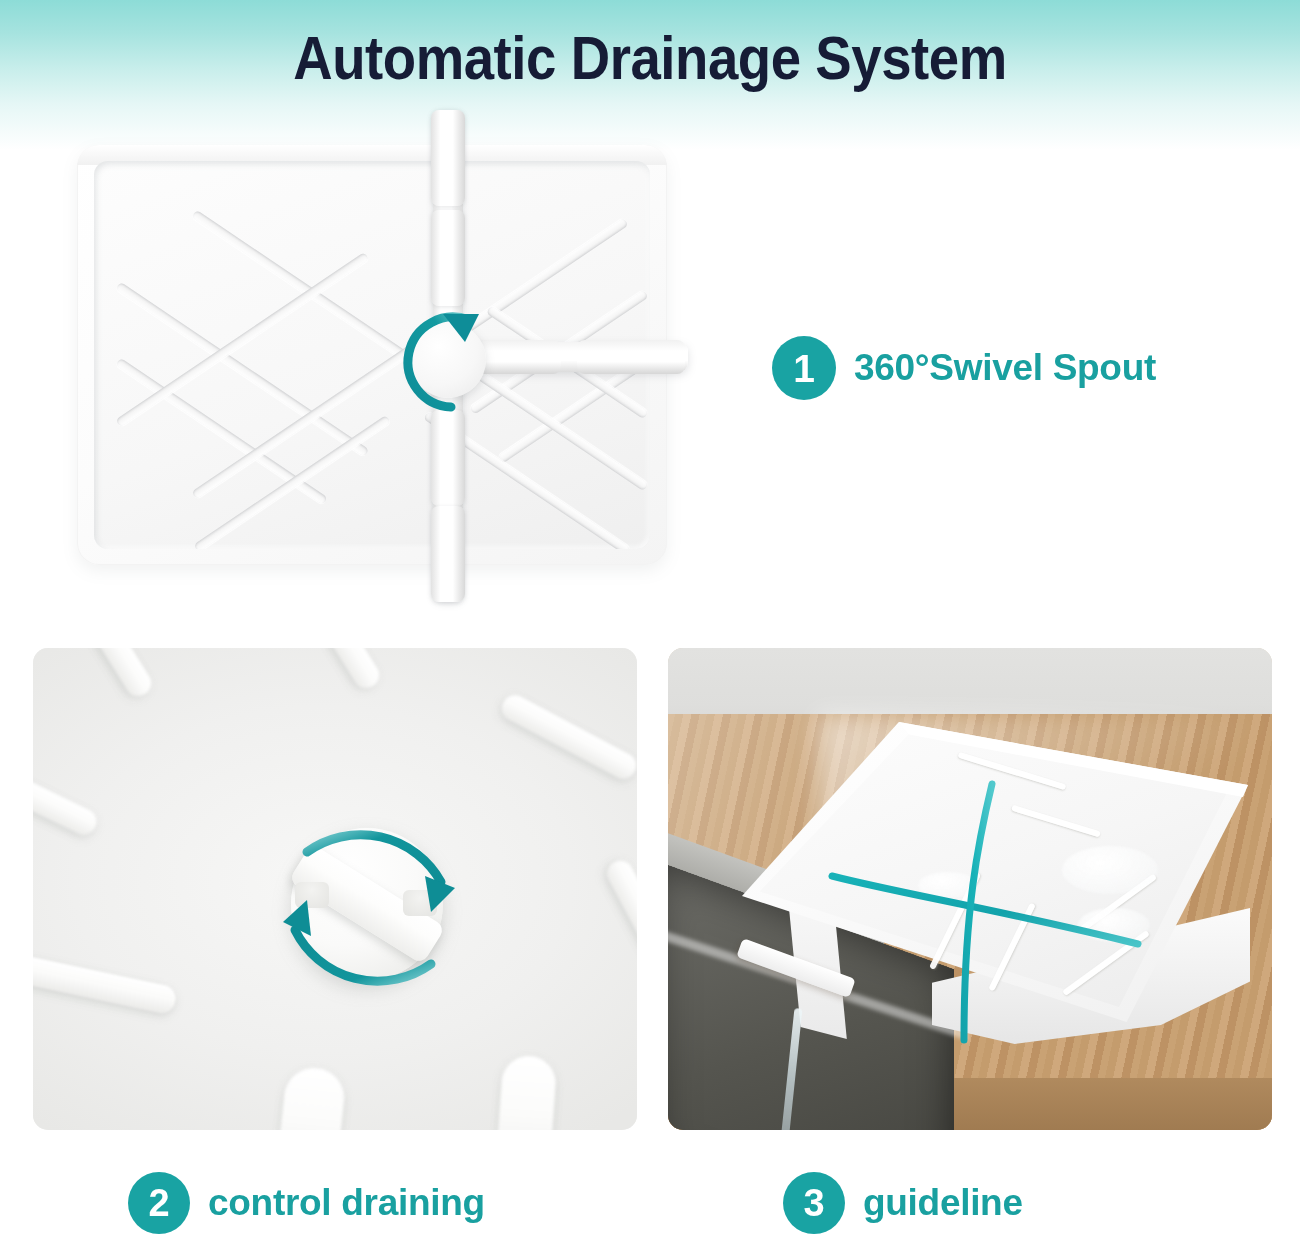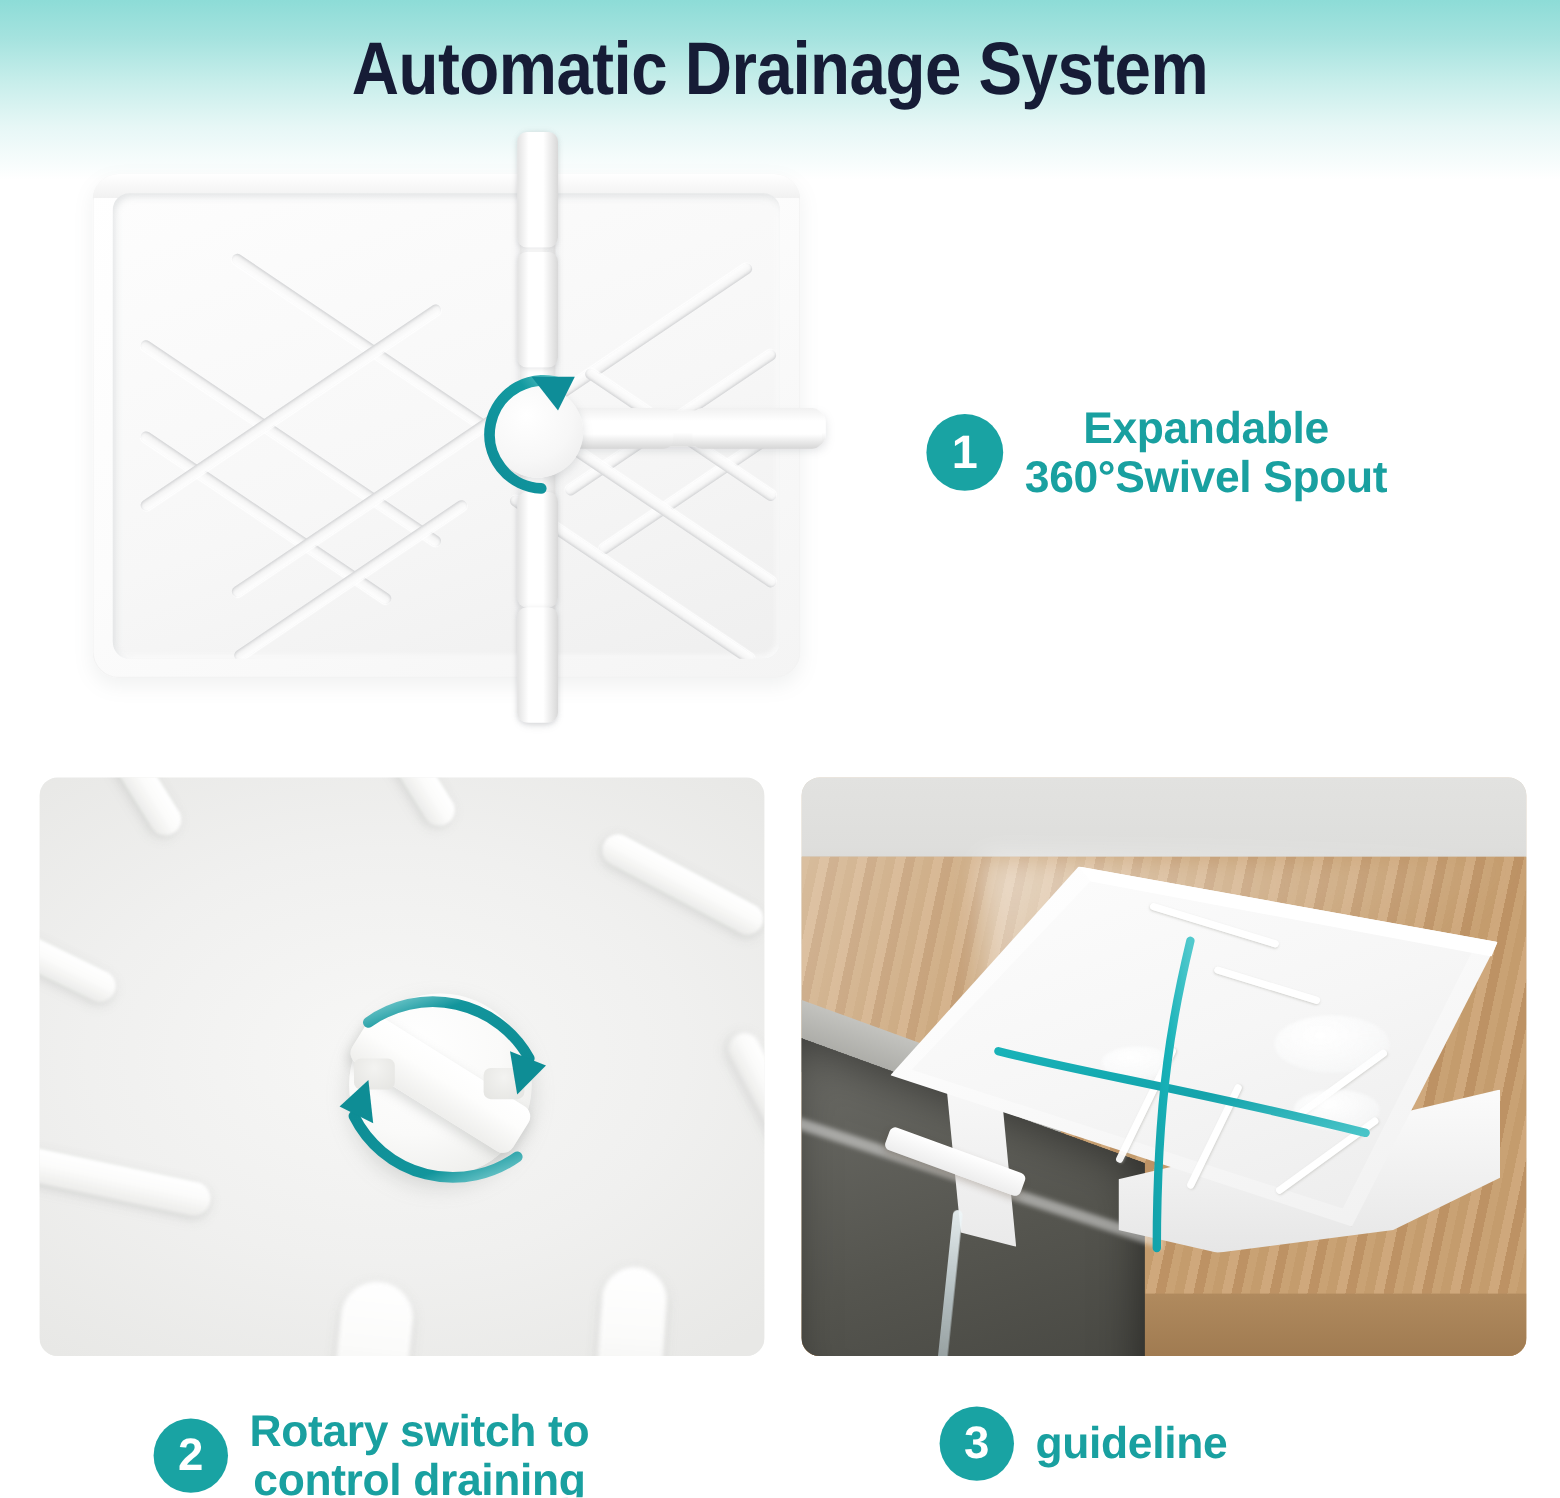--- a/index.html
+++ b/index.html
@@ -405,21 +405,20 @@
         </linearGradient>
       </defs>
       <path d="M 58 109 A 45 45 0 1 1 76 22" fill="none" stroke="url(#rotg)" stroke-width="9" stroke-linecap="round"></path>
       <path d="M 50 16 L 86 16 L 72 44 Z" fill="#0e8d98"></path>
     </svg>
   </div>
 
   <div class="callout-1">
     <div class="badge badge-lg">1</div>
     <div class="callout-text">
-      <span class="l1">Expandable</span>
       <span class="l2">360°Swivel Spout</span>
     </div>
   </div>
 
   <div class="panel panel-left">
     <div class="macro-bg"></div>
 
     <div class="rib" style="left:20px;  top:-18px; width:120px; height:26px; transform:rotate(58deg); filter:blur(1.4px);"></div>
     <div class="rib" style="left:248px; top:-26px; width:120px; height:26px; transform:rotate(58deg); filter:blur(1.4px);"></div>
     <div class="rib" style="left:462px; top:76px;  width:148px; height:26px; transform:rotate(28deg); filter:blur(1.4px);"></div>
@@ -504,21 +503,20 @@
 
       <div class="pt-spout"></div>
       <div class="water-stream"></div>
 
     </div>
   </div>
 
   <div class="callout-2">
     <div class="badge">2</div>
     <div class="callout-text">
-      <span class="l1">Rotary switch to</span>
       <span class="l2">control draining</span>
     </div>
   </div>
 
   <div class="callout-3">
     <div class="badge">3</div>
     <div class="callout-text">
       <span class="l2">guideline</span>
     </div>
   </div>

